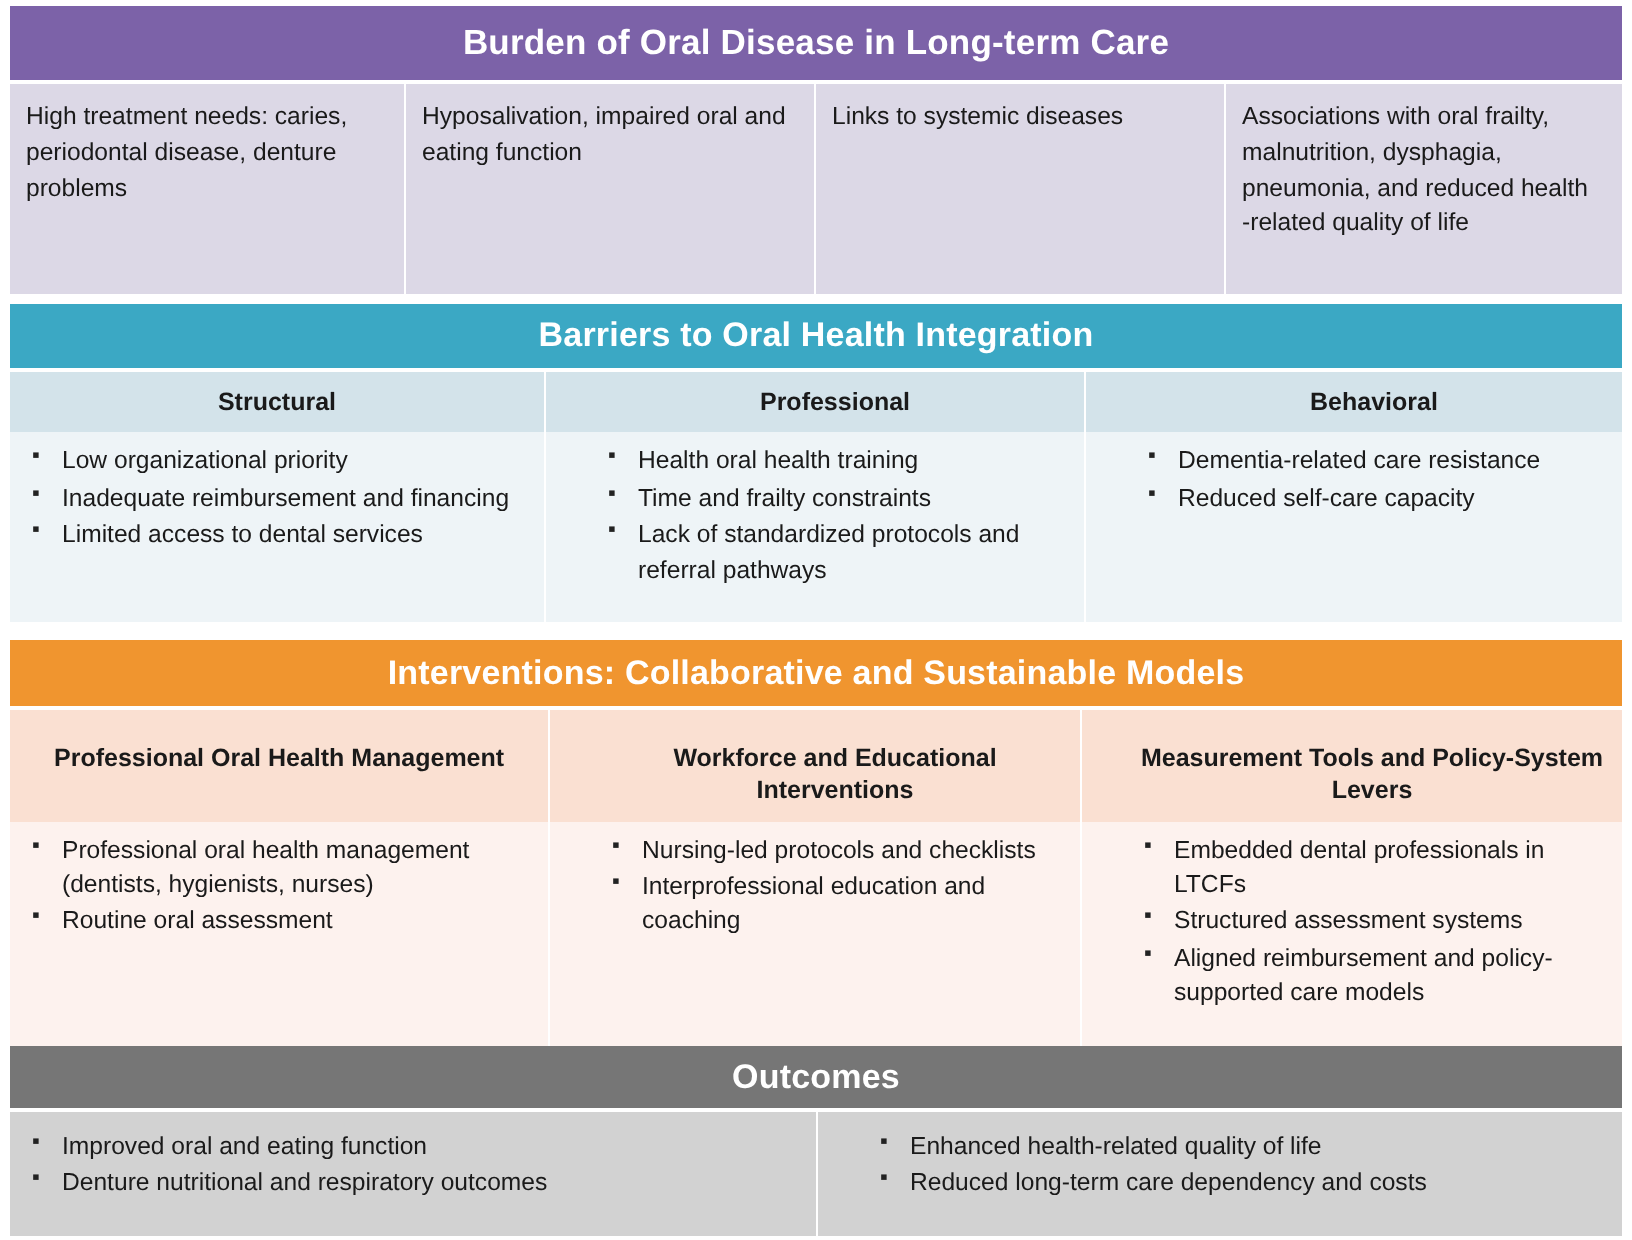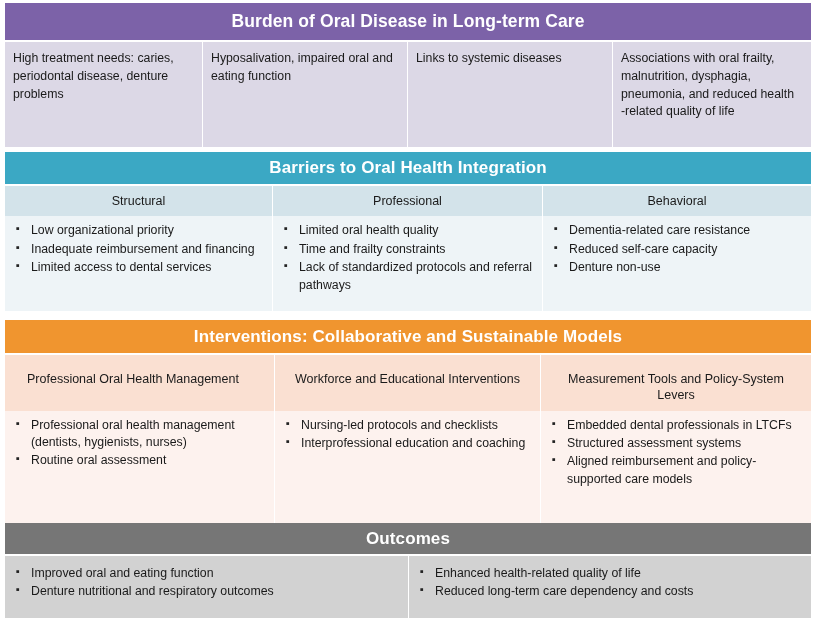--- a/index.html
+++ b/index.html
@@ -42,24 +42,25 @@
     display: flex;
     width: 100%;
     box-sizing: border-box;
   }
   .col {
     box-sizing: border-box;
     position: relative;
   }
   .col + .col {
     border-left: 1px solid #ffffff;
+    padding-left: 20px;
   }
   .subhead {
     text-align: center;
-    font-weight: normal;
+    font-weight: bold;
     font-size: 12.5px;
     color: #1a1a1a;
     line-height: 1.3;
     box-sizing: border-box;
     padding: 7px 8px 7px 8px;
   }
   ul.bullets {
     margin: 0;
     padding: 6px 8px 8px 26px;
     list-style: none;
@@ -206,30 +207,29 @@
     <div class="body-row">
       <div class="col c1">
         <ul class="bullets">
           <li>Low organizational priority</li>
           <li>Inadequate reimbursement and financing</li>
           <li>Limited access to dental services</li>
         </ul>
       </div>
       <div class="col c2">
         <ul class="bullets">
-          <li>Limited oral health quality</li>
+          <li>Health oral health training</li>
           <li>Time and frailty constraints</li>
           <li>Lack of standardized protocols and referral pathways</li>
         </ul>
       </div>
       <div class="col c3">
         <ul class="bullets">
           <li>Dementia-related care resistance</li>
           <li>Reduced self-care capacity</li>
-          <li>Denture non-use</li>
         </ul>
       </div>
     </div>
   </div>
 
   <div class="section" id="sec-interventions">
     <div class="band">Interventions: Collaborative and Sustainable Models</div>
     <div class="sub-row">
       <div class="col c1">
         <div class="subhead">Professional Oral Health Management</div>

